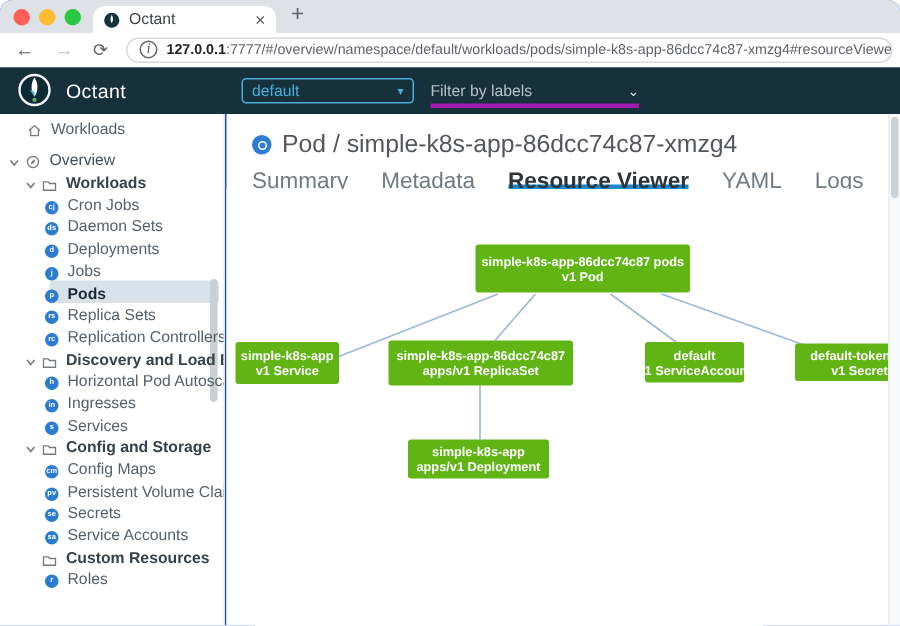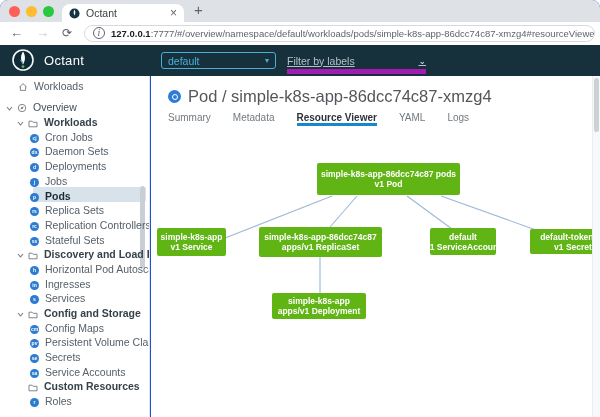--- a/index.html
+++ b/index.html
@@ -40,21 +40,21 @@
   .apphdr{position:absolute;top:45px;left:0;right:0;height:31px;background:var(--hdr,#16303c);}
   .logo{position:absolute;left:11px;top:3px;width:24px;height:24px;}
   .appname{position:absolute;left:44px;top:0;height:31px;display:flex;align-items:center;
     color:#fff;font-size:13px;letter-spacing:.3px;}
   .nssel{position:absolute;left:161px;top:7px;width:115px;height:17px;box-sizing:border-box;
     border:1px solid var(--accent,#49afd9);border-radius:3px;display:flex;align-items:center;
     padding:0 6px;color:var(--accent,#49afd9);font-size:10.5px;}
   .nssel .grow{flex:1;}
   .nssel .caret{font-size:8px;}
   .filter{position:absolute;left:287px;top:7px;width:139px;height:17px;
-    border-bottom:5px solid #a21caf;display:flex;align-items:center;color:#b6c2c9;font-size:10.5px;text-decoration:underline;}
+    border-bottom:3px solid #a21caf;display:flex;align-items:center;color:#b6c2c9;font-size:10.5px;}
   .filter .grow{flex:1;}
   .filter .caret{color:#e8eef1;font-size:9px;}
 
   
   .sidebar{position:absolute;top:76px;left:0;width:150px;bottom:0;background:#fff;
     border-right:1px solid #e3e6e8;box-sizing:border-box;overflow:hidden;padding-top:1px;}
   .side-row{height:14.7px;display:flex;align-items:flex-end;font-size:10.5px;color:#55606a;
     position:relative;white-space:nowrap;cursor:default;}
   .side-row.gap{margin-top:7px;}
   .side-row .chev{width:10px;display:inline-flex;justify-content:center;flex:0 0 auto;}
@@ -77,21 +77,21 @@
     background:#c9cfd4;}
 
   
   .main{position:absolute;left:151px;top:76px;right:0;bottom:0;background:#fff;}
   .title-row{position:absolute;left:17px;top:11px;display:flex;align-items:center;}
   .title-icon{width:13px;height:13px;border-radius:50%;background:#2d7dd8;display:flex;
     align-items:center;justify-content:center;flex:0 0 auto;}
   .title-icon i{display:block;width:4px;height:4px;border:1.5px solid #fff;border-radius:50%;}
   .ptitle{margin-left:7px;font-size:16.5px;color:#53565a;white-space:nowrap;}
   .tabs-row{position:absolute;left:17px;top:36px;height:14px;display:flex;}
-  .tab{font-size:10px;color:#717a80;margin-right:22px;padding-bottom:3px;}
+  .tab{font-size:15px;color:#717a80;margin-right:22px;padding-bottom:3px;}
   .tab.active{color:#2e3338;font-weight:700;border-bottom:3px solid var(--tabline,#1788c9);}
   .hdiv{position:absolute;left:0;right:0;top:50px;border-top:1px solid #dfe3e6;}
 
   .graph{position:absolute;left:0;top:50px;right:8px;bottom:0;overflow:hidden;background:#fff;}
   .edges{position:absolute;left:0;top:0;width:441px;height:291px;}
   .gnode{position:absolute;background:var(--green,#60b515);color:#fff;border-radius:2px;
     display:flex;flex-direction:column;align-items:center;justify-content:center;
     font-size:8.5px;line-height:10px;text-align:center;white-space:nowrap;font-weight:bold;}
 
   .vscroll{position:absolute;right:0;top:0;bottom:0;width:8px;background:#f7f8f9;
@@ -206,24 +206,20 @@
           <span class="slabel">Pods</span>
         </div>
         <div class="side-row leaf">
           <span class="licon">rs</span>
           <span class="slabel">Replica Sets</span>
         </div>
         <div class="side-row leaf">
           <span class="licon">rc</span>
           <span class="slabel">Replication Controllers</span>
         </div>
-        <div class="side-row leaf">
-          <span class="licon">ss</span>
-          <span class="slabel">Stateful Sets</span>
-        </div>
         <div class="side-row group lvl1">
           <span class="chev">
             <svg width="9" height="9" viewBox="0 0 9 9">
               <polyline points="2,3 4.5,6 7,3" fill="none" stroke="#747b80" stroke-width="1.1"></polyline>
             </svg>
           </span>
           <span class="gicon">
             <svg width="10" height="9" viewBox="0 0 10 9">
               <path d="M1 2.2 h3.1 l1 1.1 h3.9 v4.5 h-8 z" fill="none" stroke="#747b80" stroke-width="0.9"></path>
             </svg>

